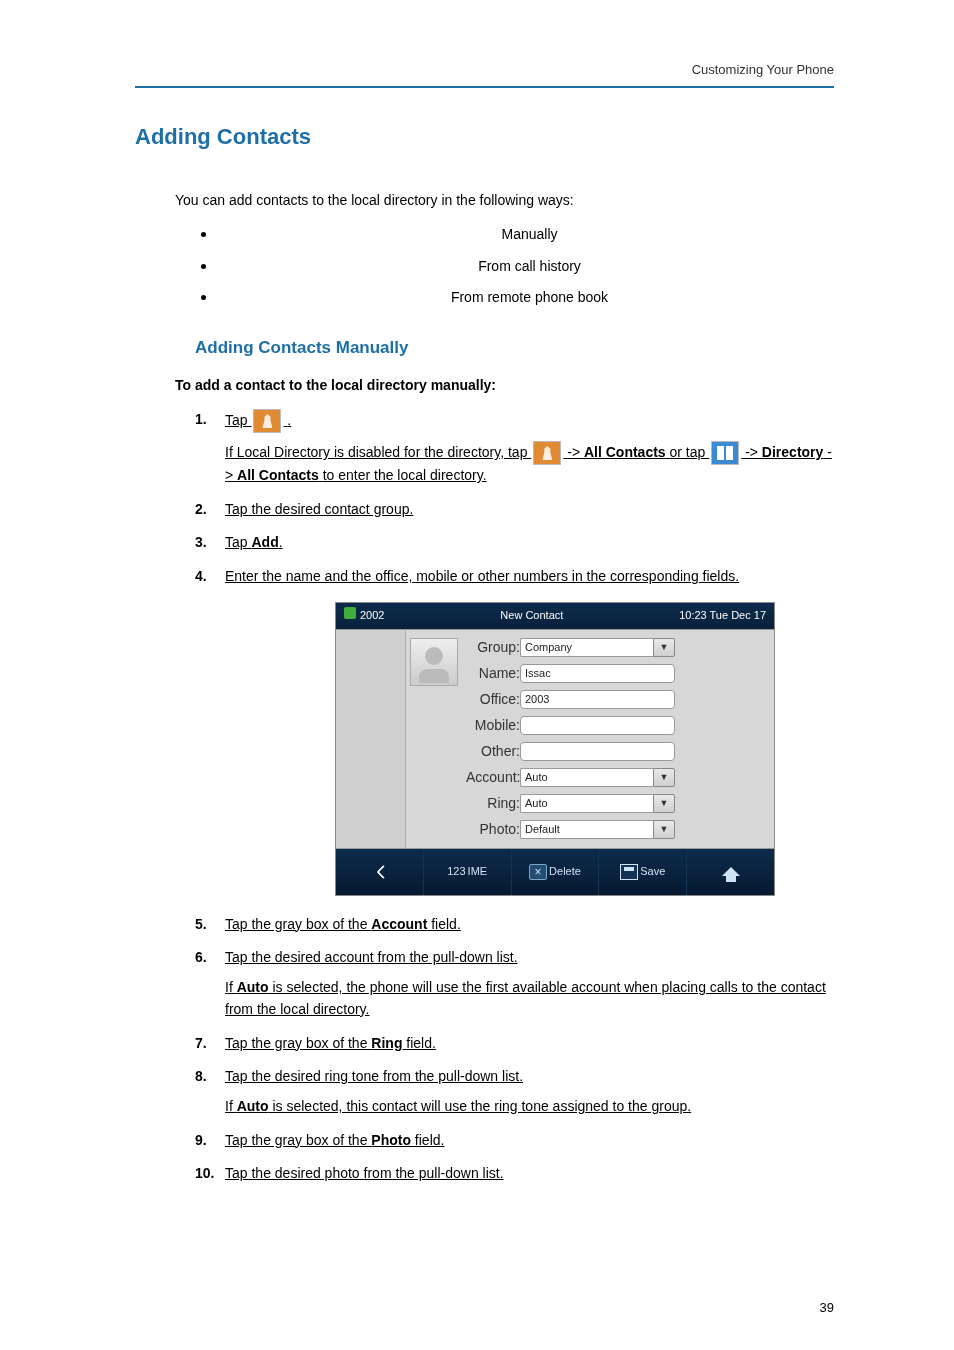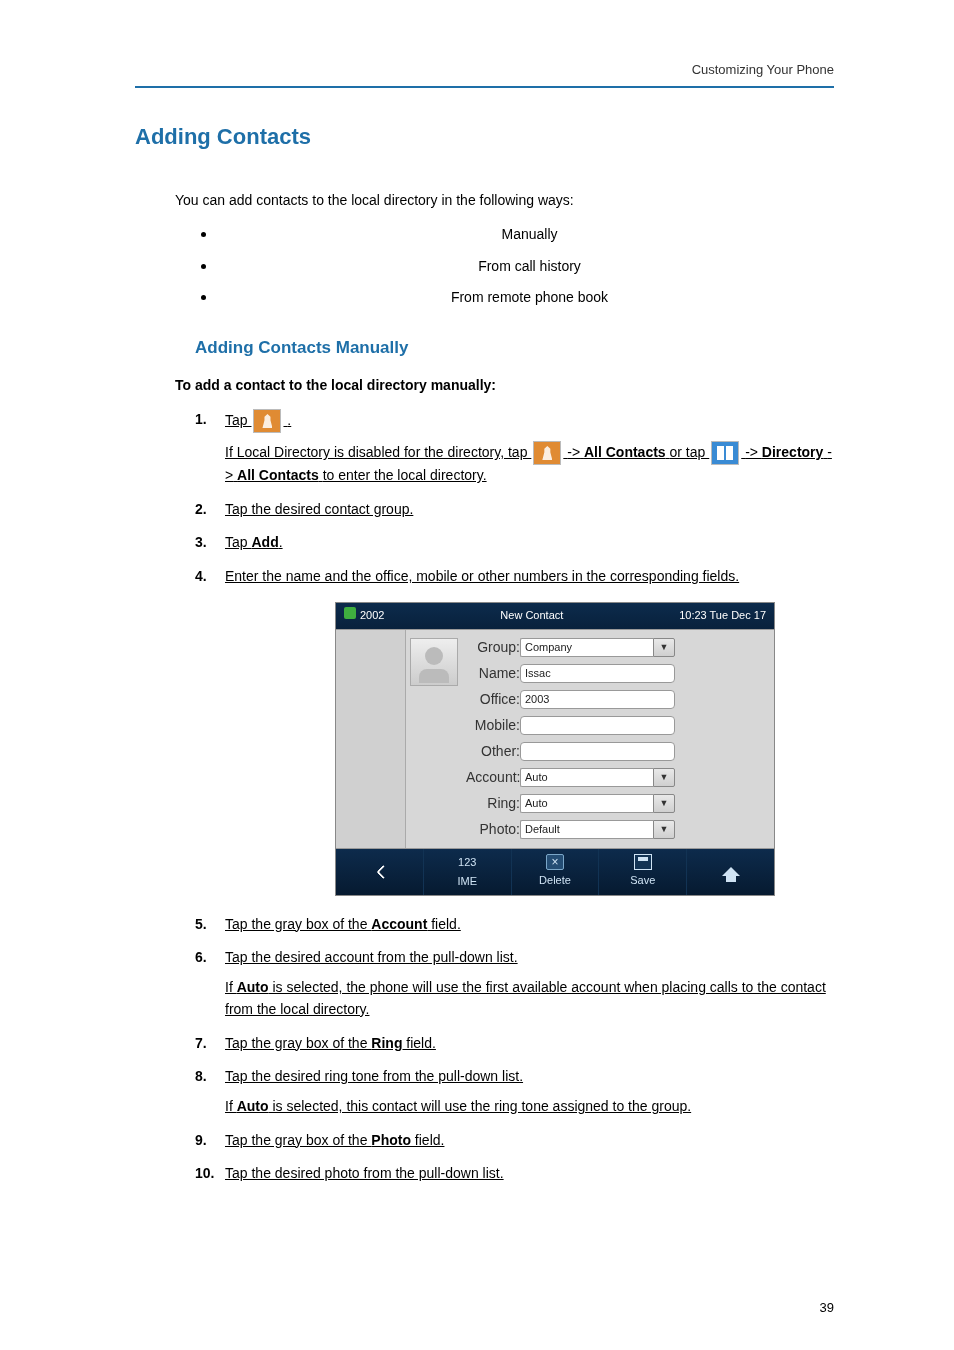--- a/index.html
+++ b/index.html
@@ -224,21 +224,20 @@
   .ps-footer {
     background: linear-gradient(#0d2b4c, #061a30);
     height: 46px;
     display: flex;
   }
   .ps-fbtn {
     flex: 1;
     color: #cfe3f4;
     font-size: 11px;
     display: flex;
-    flex-direction: column;
     align-items: center;
     justify-content: center;
     gap: 2px;
     border-right: 1px solid #123354;
   }
   .ps-fbtn:last-child { border-right: none; }
   .ps-ficon {
     width: 18px; height: 16px;
     display: inline-block;
   }

